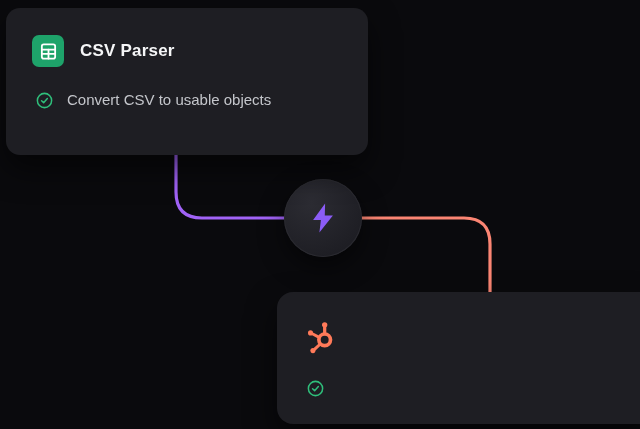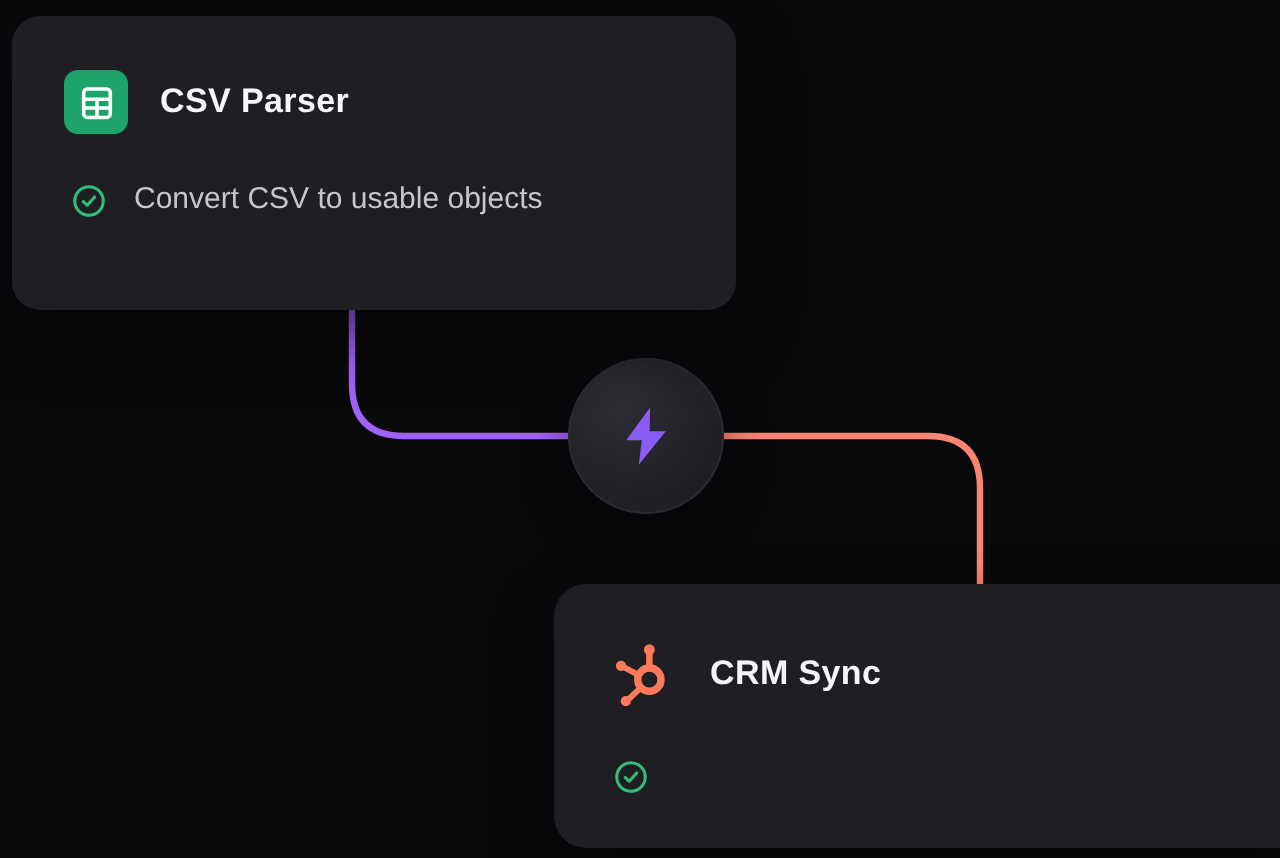--- a/index.html
+++ b/index.html
@@ -94,21 +94,20 @@
             <line x1="11.3" y1="17.1" x2="7.6" y2="20.6" stroke-width="2.1"></line>
             <line x1="6.2" y1="9.9" x2="10.4" y2="12.1" stroke-width="2.1"></line>
           </g>
           <g fill="#ff7a59">
             <circle cx="14.6" cy="3.4" r="1.9"></circle>
             <circle cx="6.3" cy="21.6" r="1.8"></circle>
             <circle cx="4.6" cy="9.1" r="1.8"></circle>
           </g>
         </svg>
       </span>
-      <span class="node-title">CRM Sync</span>
     </div>
     <div class="card-sub">
       <span class="check">
         <svg width="19" height="19" viewBox="0 0 24 24">
           <g fill="none" stroke-width="1.9" stroke-linecap="round" stroke-linejoin="round" stroke="#2fbf7b">
             <circle cx="12" cy="12" r="9"></circle>
             <polyline points="8.3,12.3 10.9,14.7 15.6,9.4"></polyline>
           </g>
         </svg>
       </span>

